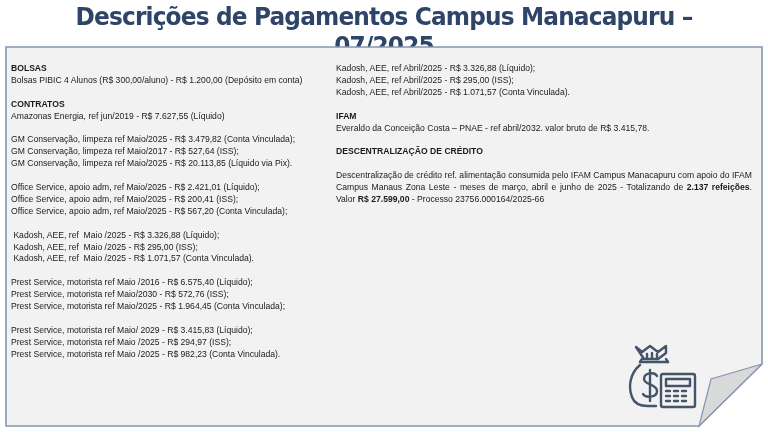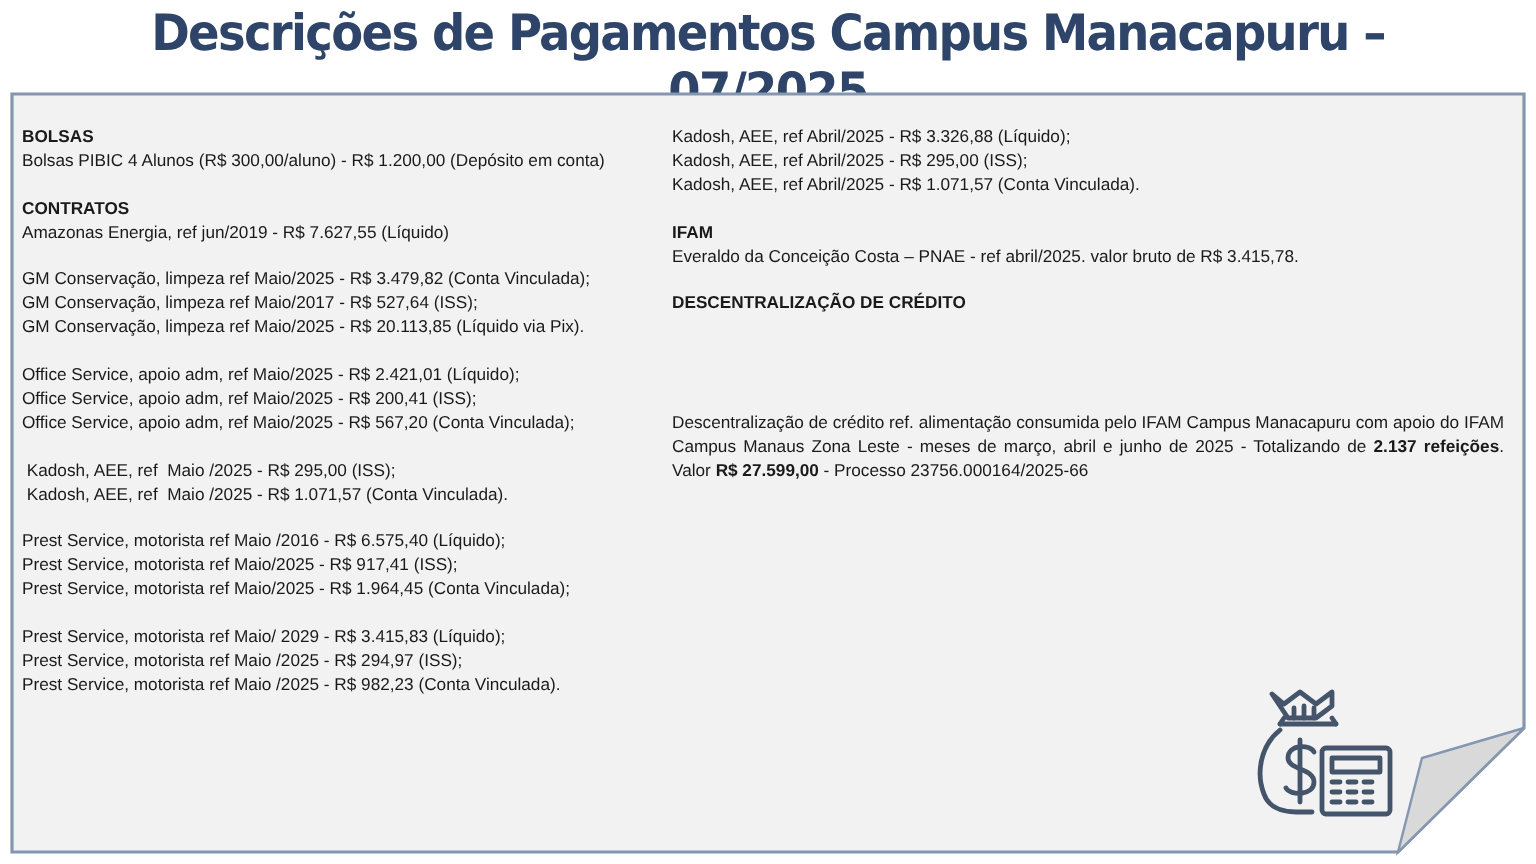--- a/index.html
+++ b/index.html
@@ -24,21 +24,21 @@
       position: absolute; left: 0; top: 0; width: 708px; height: 432px;
       font-family: "Liberation Sans", sans-serif;
       font-size: 8.6px; line-height: 11.9px; color: #1a1a1a;
     }
     .col { position: absolute; }
     .col-left { left: 11px; top: 63px; width: 320px; }
     .col-right { left: 336px; top: 63px; width: 416px; }
     .hd { font-weight: bold; }
     .ln { white-space: nowrap; }
     .gap { height: 11.9px; }
-    .para { text-align: justify; white-space: normal; margin-top: 36px; }
+    .para { text-align: justify; white-space: normal; }
     b { font-weight: bold; }
     .icon { position: absolute; left: 628px; top: 343px; width: 72px; height: 66px; }
   </style>
 </head>
 <body>
 
 <div class="title">Descrições de Pagamentos Campus Manacapuru – 07/2025</div>
 
 <svg class="paper" viewBox="0 0 768 432" xmlns="http://www.w3.org/2000/svg">
   <polygon points="6,47 762,47 762,364 699,426 6,426" fill="#f2f2f2" stroke="#8496b0" stroke-width="1.6"></polygon>
@@ -54,39 +54,40 @@
     <div class="ln">Amazonas Energia, ref jun/2019 - R$ 7.627,55 (Líquido)</div>
     <div class="gap"></div>
     <div class="ln">GM Conservação, limpeza ref Maio/2025 - R$ 3.479,82 (Conta Vinculada);</div>
     <div class="ln">GM Conservação, limpeza ref Maio/2017 - R$ 527,64 (ISS);</div>
     <div class="ln">GM Conservação, limpeza ref Maio/2025 - R$ 20.113,85 (Líquido via Pix).</div>
     <div class="gap"></div>
     <div class="ln">Office Service, apoio adm, ref Maio/2025 - R$ 2.421,01 (Líquido);</div>
     <div class="ln">Office Service, apoio adm, ref  Maio/2025 - R$ 200,41 (ISS);</div>
     <div class="ln">Office Service, apoio adm, ref  Maio/2025 - R$ 567,20 (Conta Vinculada);</div>
     <div class="gap"></div>
+    <div class="ln" style="white-space:pre"> Kadosh, AEE, ref  Maio /2025 - R$ 3.326,88 (Líquido);</div>
     <div class="ln" style="white-space:pre"> Kadosh, AEE, ref  Maio /2025 - R$ 295,00 (ISS);</div>
     <div class="ln" style="white-space:pre"> Kadosh, AEE, ref  Maio /2025 - R$ 1.071,57 (Conta Vinculada).</div>
     <div class="gap"></div>
     <div class="ln">Prest Service, motorista ref  Maio /2016 - R$ 6.575,40 (Líquido);</div>
-    <div class="ln">Prest Service, motorista ref  Maio/2025 - R$ 917,41 (ISS);</div>
+    <div class="ln">Prest Service, motorista ref  Maio/2030 - R$ 572,76 (ISS);</div>
     <div class="ln">Prest Service, motorista ref  Maio/2025 - R$ 1.964,45 (Conta Vinculada);</div>
     <div class="gap"></div>
     <div class="ln">Prest Service, motorista ref  Maio/ 2029 - R$ 3.415,83 (Líquido);</div>
     <div class="ln">Prest Service, motorista ref  Maio /2025 - R$ 294,97 (ISS);</div>
     <div class="ln">Prest Service, motorista ref  Maio /2025 - R$ 982,23 (Conta Vinculada).</div>
   </div>
 
   <div class="col col-right">
     <div class="ln">Kadosh, AEE, ref Abril/2025 - R$ 3.326,88 (Líquido);</div>
     <div class="ln">Kadosh, AEE, ref Abril/2025 - R$ 295,00 (ISS);</div>
     <div class="ln">Kadosh, AEE, ref Abril/2025 - R$ 1.071,57 (Conta Vinculada).</div>
     <div class="gap"></div>
     <div class="ln hd">IFAM</div>
-    <div class="ln">Everaldo da Conceição Costa – PNAE - ref abril/2025. valor bruto de R$ 3.415,78.</div>
+    <div class="ln">Everaldo da Conceição Costa – PNAE - ref abril/2032. valor bruto de R$ 3.415,78.</div>
     <div class="gap"></div>
     <div class="ln hd">DESCENTRALIZAÇÃO DE CRÉDITO</div>
     <div class="gap"></div>
     <div class="para"><span>Descentralização de crédito ref. alimentação consumida pelo IFAM Campus Manacapuru com apoio do IFAM Campus Manaus Zona Leste - meses de março, abril e junho de 2025 - Totalizando de </span><b>2.137 refeições</b><span>.  Valor </span><b>R$ 27.599,00</b><span> - Processo 23756.000164/2025-66</span></div>
   </div>
 </div>
 
 <svg class="icon" viewBox="0 0 72 66" xmlns="http://www.w3.org/2000/svg" fill="none" stroke="#44546a" stroke-width="2.4" stroke-linecap="round" stroke-linejoin="round">
 
   <path d="M8 4 L14 9 L22 3 L30 9 L38 3 L38 10 L30 16 L16 16 Z"></path>

